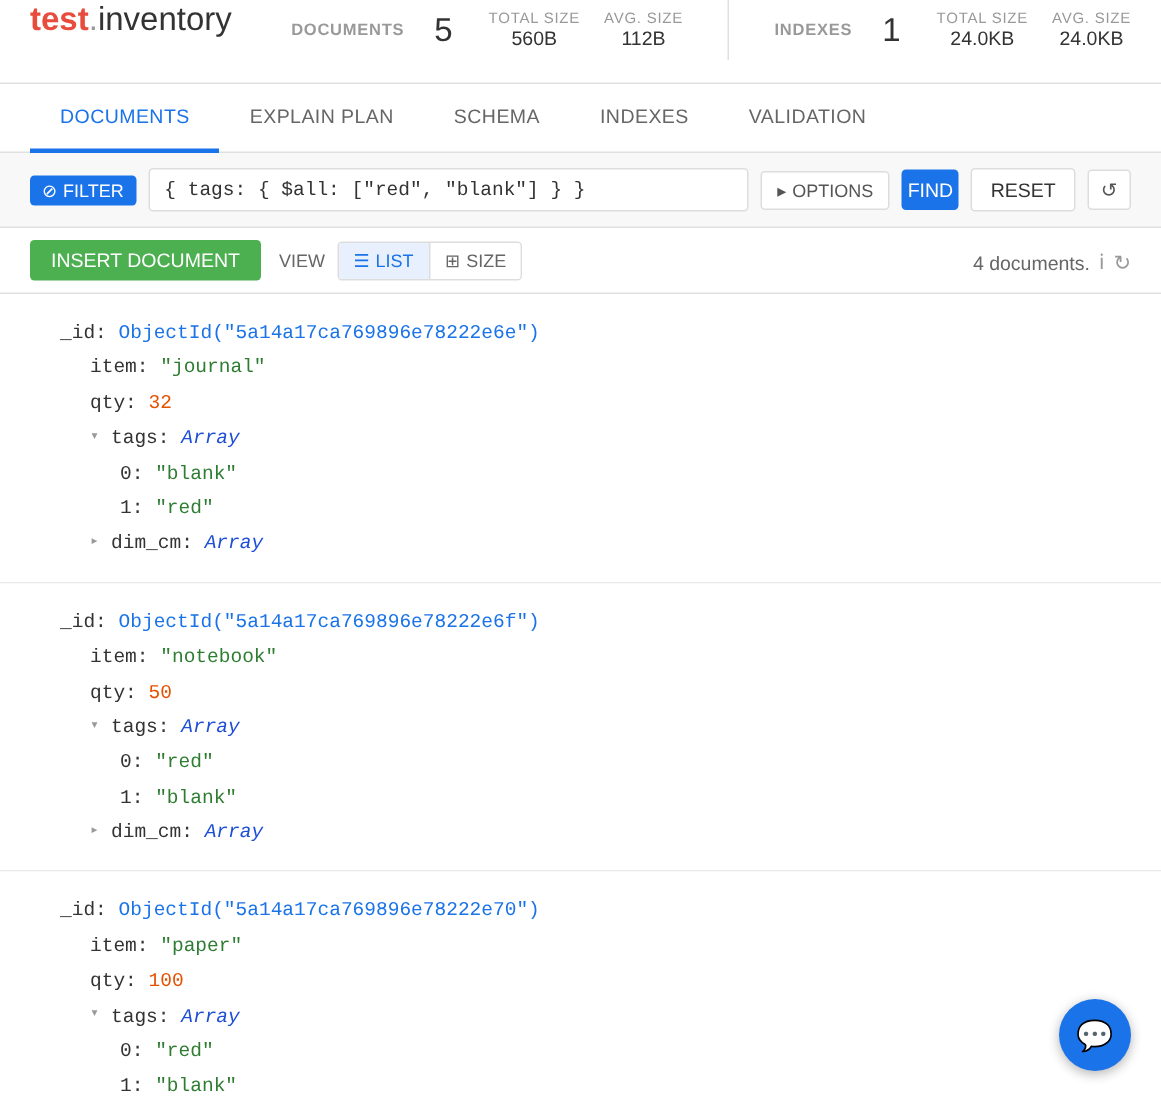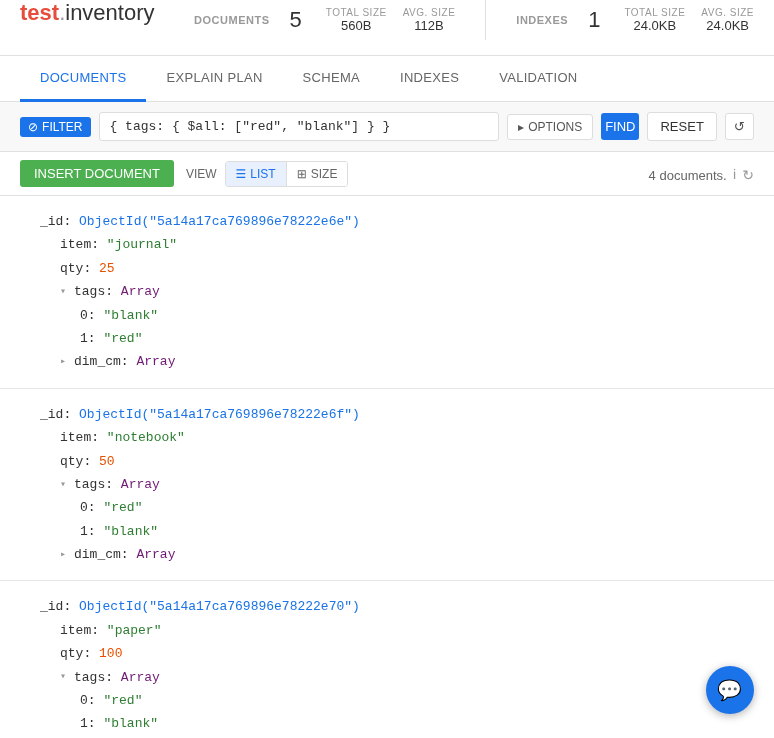--- a/index.html
+++ b/index.html
@@ -47,21 +47,21 @@
     .refresh-icon { color: #999; font-size: 14px; cursor: pointer; }
 
     
     .documents { padding: 0; }
     .document-card { border-bottom: 1px solid #e8e8e8; padding: 14px 40px; background: #fff; }
     .doc-line { display: flex; align-items: center; line-height: 1.8; font-family: 'Courier New', monospace; font-size: 13px; }
     .doc-key { color: #333; }
     .doc-objectid { color: #1a73e8; }
     .doc-string { color: #2e7d32; }
     .doc-number { color: #e65100; }
-    .doc-type { color: #701a75; }
+    .doc-type { color: #1d4ed8; font-style: italic; }
     .doc-indent-1 { padding-left: 20px; }
     .doc-indent-2 { padding-left: 40px; }
     .toggle-icon { color: #999; cursor: pointer; font-size: 10px; margin-right: 4px; display: inline-block; width: 10px; }
 
     
     .chat-fab { position: fixed; bottom: 24px; right: 20px; width: 48px; height: 48px; border-radius: 50%; background: #1a73e8; color: #fff; border: none; cursor: pointer; display: flex; align-items: center; justify-content: center; font-size: 20px; box-shadow: 0 2px 8px rgba(0,0,0,0.3); }
   </style>
 </head>
 <body>
 
@@ -149,21 +149,21 @@
 
 <div class="documents" id="docs-container">
 <div class="document-card">
     <div class="doc-line">
       <span class="doc-key">_id:</span>&nbsp;<span class="doc-objectid">ObjectId("5a14a17ca769896e78222e6e")</span>
     </div>
     <div class="doc-line doc-indent-1">
       <span class="doc-key">item:</span>&nbsp;<span class="doc-string">"journal"</span>
     </div>
     <div class="doc-line doc-indent-1">
-      <span class="doc-key">qty:</span>&nbsp;<span class="doc-number">25</span>
+      <span class="doc-key">qty:</span>&nbsp;<span class="doc-number">32</span>
     </div>
     <div class="doc-line doc-indent-1">
       <span class="toggle-icon">▾</span><span class="doc-key">tags:</span>&nbsp;<span class="doc-type">Array</span>
     </div>
 
     <div class="doc-line doc-indent-2">
       <span class="doc-key">0:</span>&nbsp;<span class="doc-string">"blank"</span>
     </div>
     <div class="doc-line doc-indent-2">
       <span class="doc-key">1:</span>&nbsp;<span class="doc-string">"red"</span>

